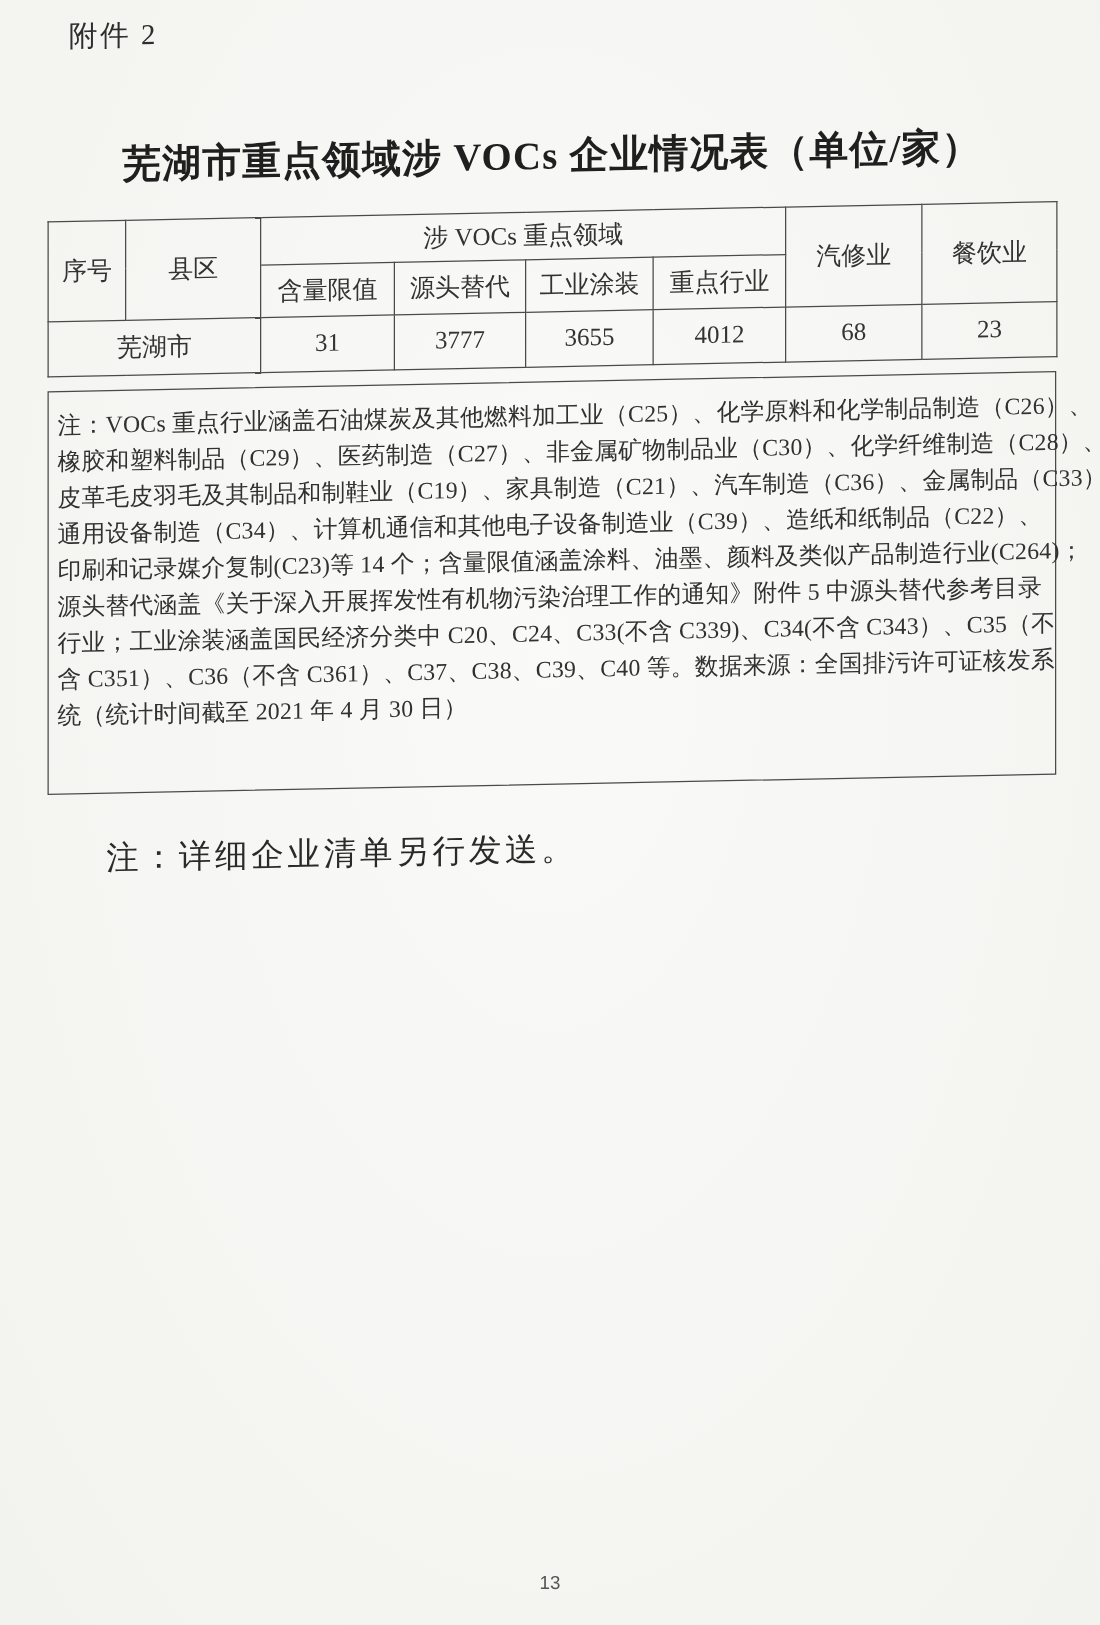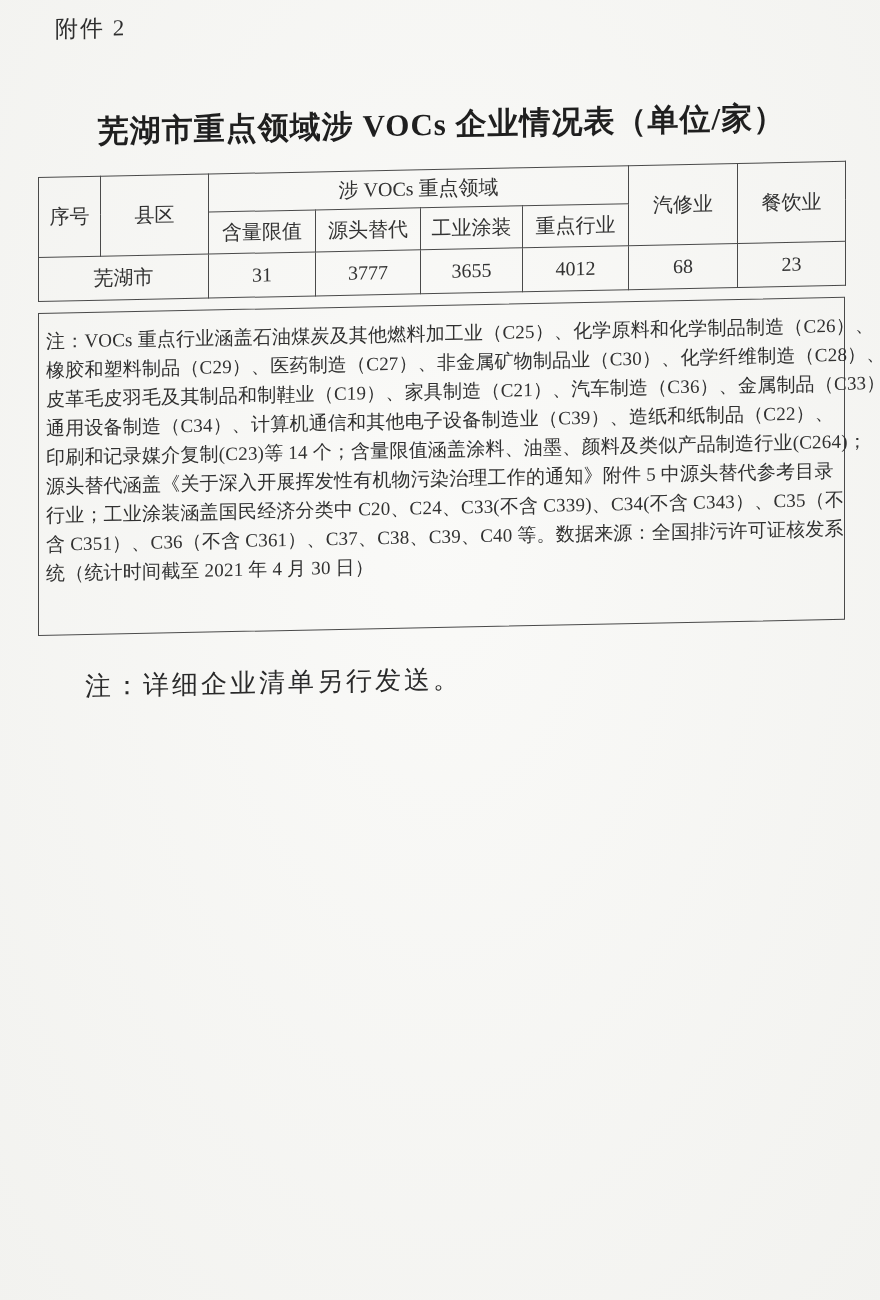--- a/index.html
+++ b/index.html
@@ -147,13 +147,14 @@
       <div class="note-line">源头替代涵盖《关于深入开展挥发性有机物污染治理工作的通知》附件 5 中源头替代参考目录</div>
       <div class="note-line">行业；工业涂装涵盖国民经济分类中 C20、C24、C33(不含 C339)、C34(不含 C343）、C35（不</div>
       <div class="note-line">含 C351）、C36（不含 C361）、C37、C38、C39、C40 等。数据来源：全国排污许可证核发系</div>
       <div class="note-line">统（统计时间截至 2021 年 4 月 30 日）</div>
     </div>
 
     <div class="footer-note">注：详细企业清单另行发送。</div>
 
   </div>
 
+  <div class="page-number">13</div>
 </div>
 
 </body></html>

